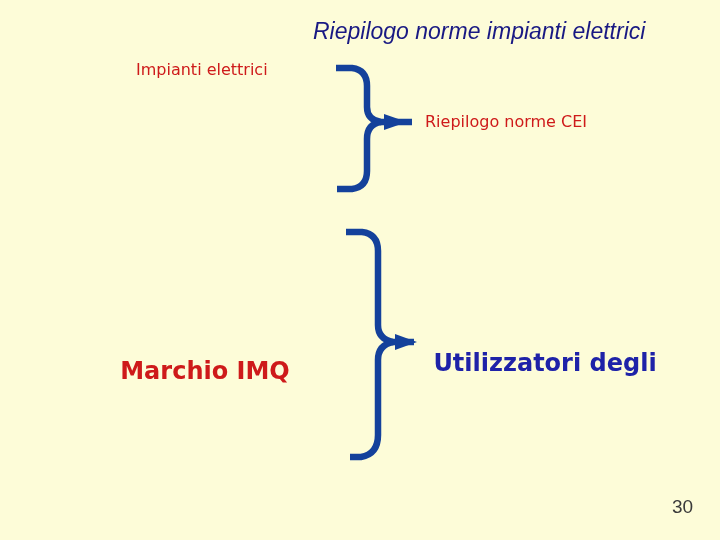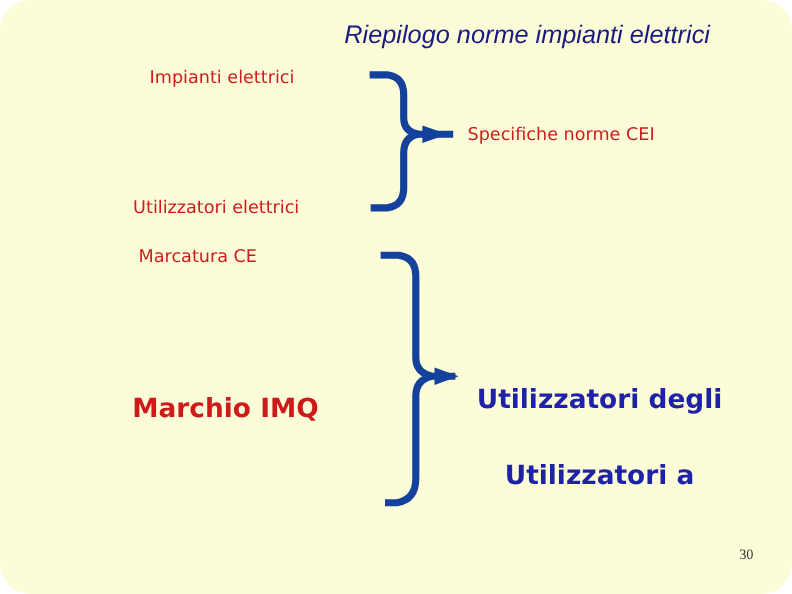--- a/index.html
+++ b/index.html
@@ -2,21 +2,20 @@
 <html><head>
 <meta charset="utf-8">
 <style>
   html,body { margin:0; padding:0; }
   .slide {
     position:relative;
     width:720px; height:540px;
     background:#FDFCD8;
     overflow:hidden;
     font-family:"DejaVu Sans", sans-serif;
-    border-radius:28px;
   }
   .lbl {
     position:absolute;
     font-weight:normal;
     font-size:16px;
     line-height:24px;
     white-space:pre;
   }
   .red  { color:#CE1A1A; }
   .blue { color:#1E22A8; }
@@ -37,52 +36,49 @@
     font-weight:bold;
     font-size:24px;
     line-height:23px;
     white-space:pre;
   }
   .marchio-block { left:55px; top:314px; width:300px; }
   .costruzione-block { left:430px; top:306px; width:230px; }
   .page-number {
     position:absolute;
     left:672px; top:496px;
-    font-family:Liberation Serif, serif;
-    font-size:13px;
+    font-family:Liberation Sans, sans-serif;
+    font-size:19px;
     color:#3A3A3A;
   }
   .brace-layer {
     position:absolute;
     left:0; top:0; width:720px; height:540px;
     pointer-events:none;
   }
 </style>
 </head>
 <body>
 
 <div class="slide">
 
   <div class="title">Riepilogo norme impianti elettrici</div>
 
   <div class="lbl red" style="left:136px; top:58px;">Impianti elettrici</div>
 
-  <div class="lbl red" style="left:425px; top:110px;">Specifiche norme CEI</div>
+  <div class="lbl red" style="left:425px; top:110px;">Riepilogo norme CEI</div>
 
-  <div class="lbl red" style="left:121px; top:177px;">Utilizzatori elettrici</div>
 
-  <div class="lbl red" style="left:126px; top:221px;">Marcatura CE</div>
 
   <div class="center-block marchio-block">
     <div class="red">Marchio IMQ</div>
   </div>
 
   <div class="center-block costruzione-block">
     <div class="blue">Utilizzatori degli</div>
-    <div class="blue">Utilizzatori a</div>
   </div>
 
 
   <svg class="brace-layer" viewBox="0 0 720 540">
 
     <g stroke="#14419B" stroke-width="6.5" fill="none">
       <path d="M336,68 L352,68 Q367,70 367,86 L367,107 Q367,120 381,122 L412,122"></path>
       <path d="M381,122 Q367,124 367,139 L367,171 Q367,187 352,189 L337,189"></path>
     </g>
     <polygon points="384,114 407,122 384,130" fill="#14419B"></polygon>

